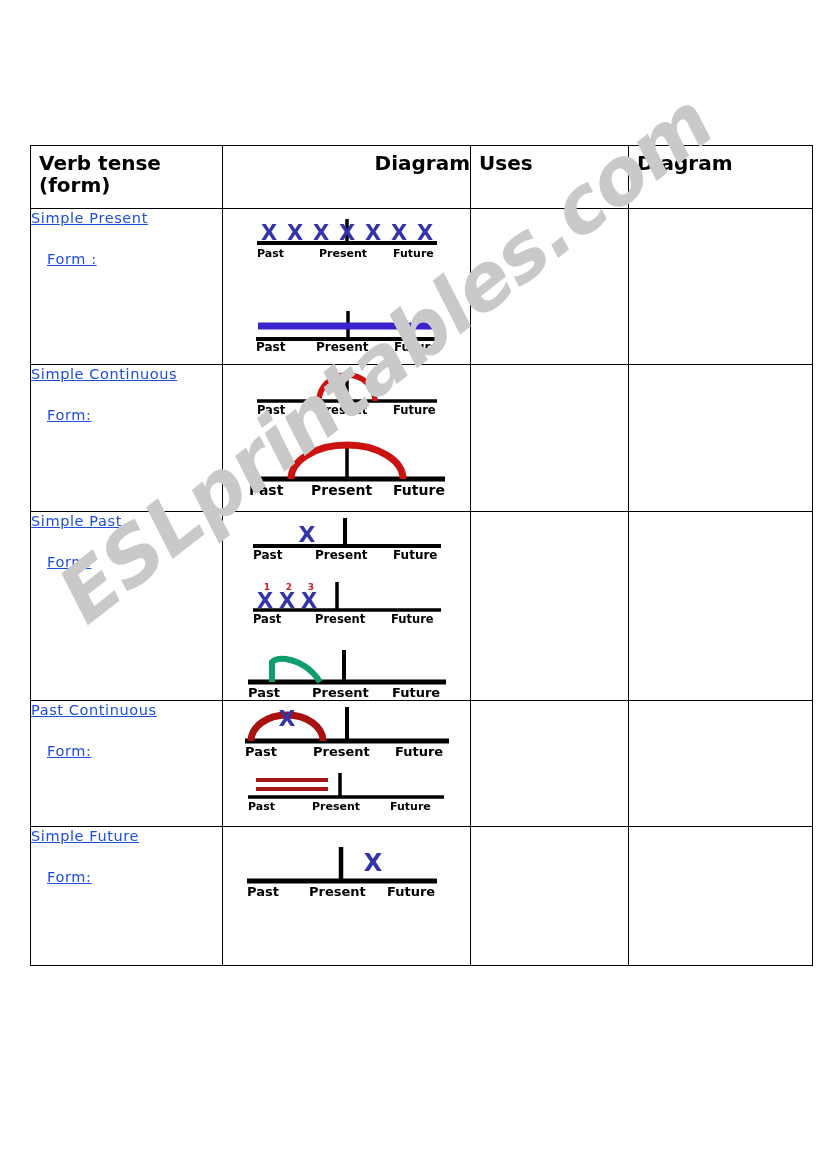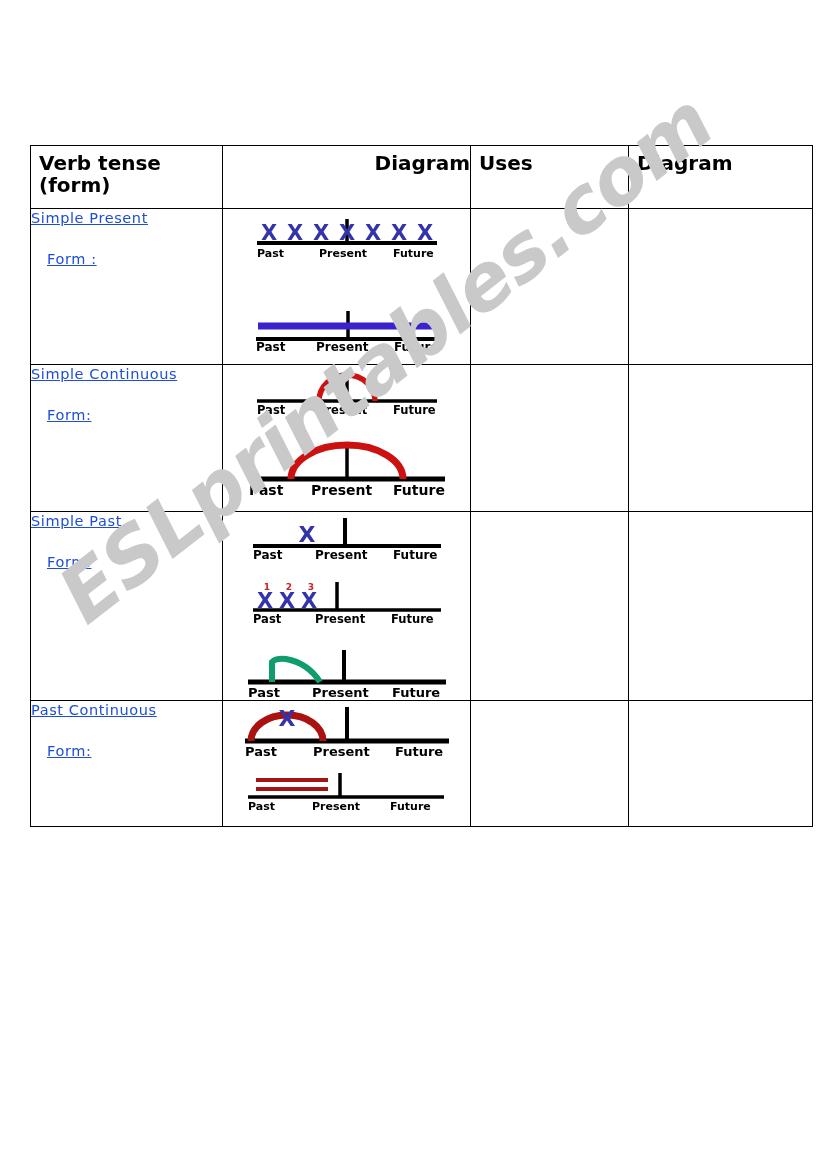--- a/index.html
+++ b/index.html
@@ -313,16 +313,40 @@
             <text x="148" y="45">Future</text>
           </g>
         </svg>
 
       </div>
     </td>
     <td class="blank-cell"></td>
     <td class="blank-cell"></td>
   </tr>
 
+  <tr>
+    <td class="tense-cell" style="height:138px">
+      <div class="tense-name">Simple Future</div><br>
+      <div class="form-label">Form:</div>
+    </td>
+    <td class="diag-cell">
+      <div class="diag-stack">
+
+        <svg width="212" height="62" viewBox="0 0 212 62" style="margin-top:10px">
+          <line x1="6" y1="44" x2="196" y2="44" stroke="#000" stroke-width="5"></line>
+          <line x1="100" y1="10" x2="100" y2="44" stroke="#000" stroke-width="4.5"></line>
+          <text x="132" y="34" fill="#3333aa" font-family="DejaVu Sans, sans-serif" font-size="24" font-weight="bold" text-anchor="middle">X</text>
+          <g fill="#000" font-family="DejaVu Sans, sans-serif" font-size="13" font-weight="bold">
+            <text x="6" y="59">Past</text>
+            <text x="68" y="59">Present</text>
+            <text x="146" y="59">Future</text>
+          </g>
+        </svg>
+
+      </div>
+    </td>
+    <td class="blank-cell"></td>
+    <td class="blank-cell"></td>
+  </tr>
 
   </tbody>
 </table>
 </div>
 
 </body></html>

